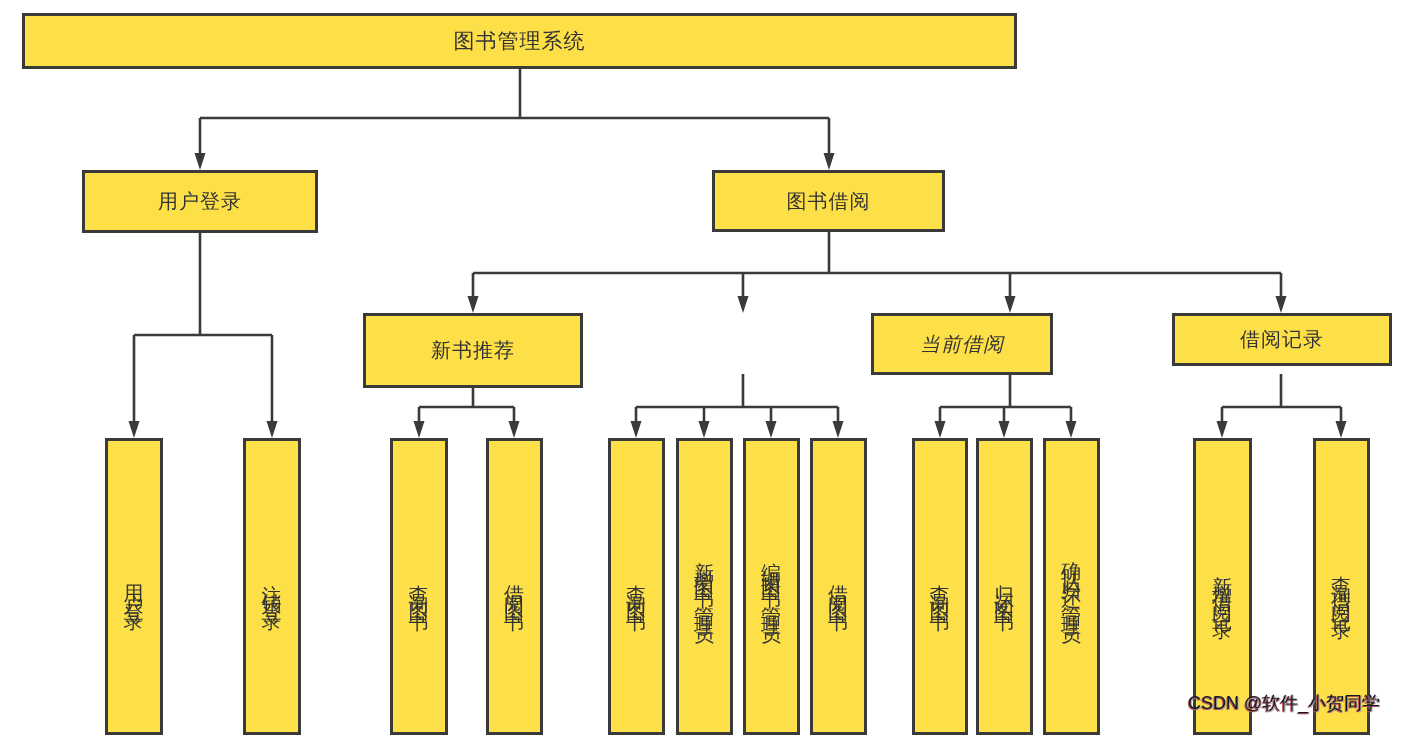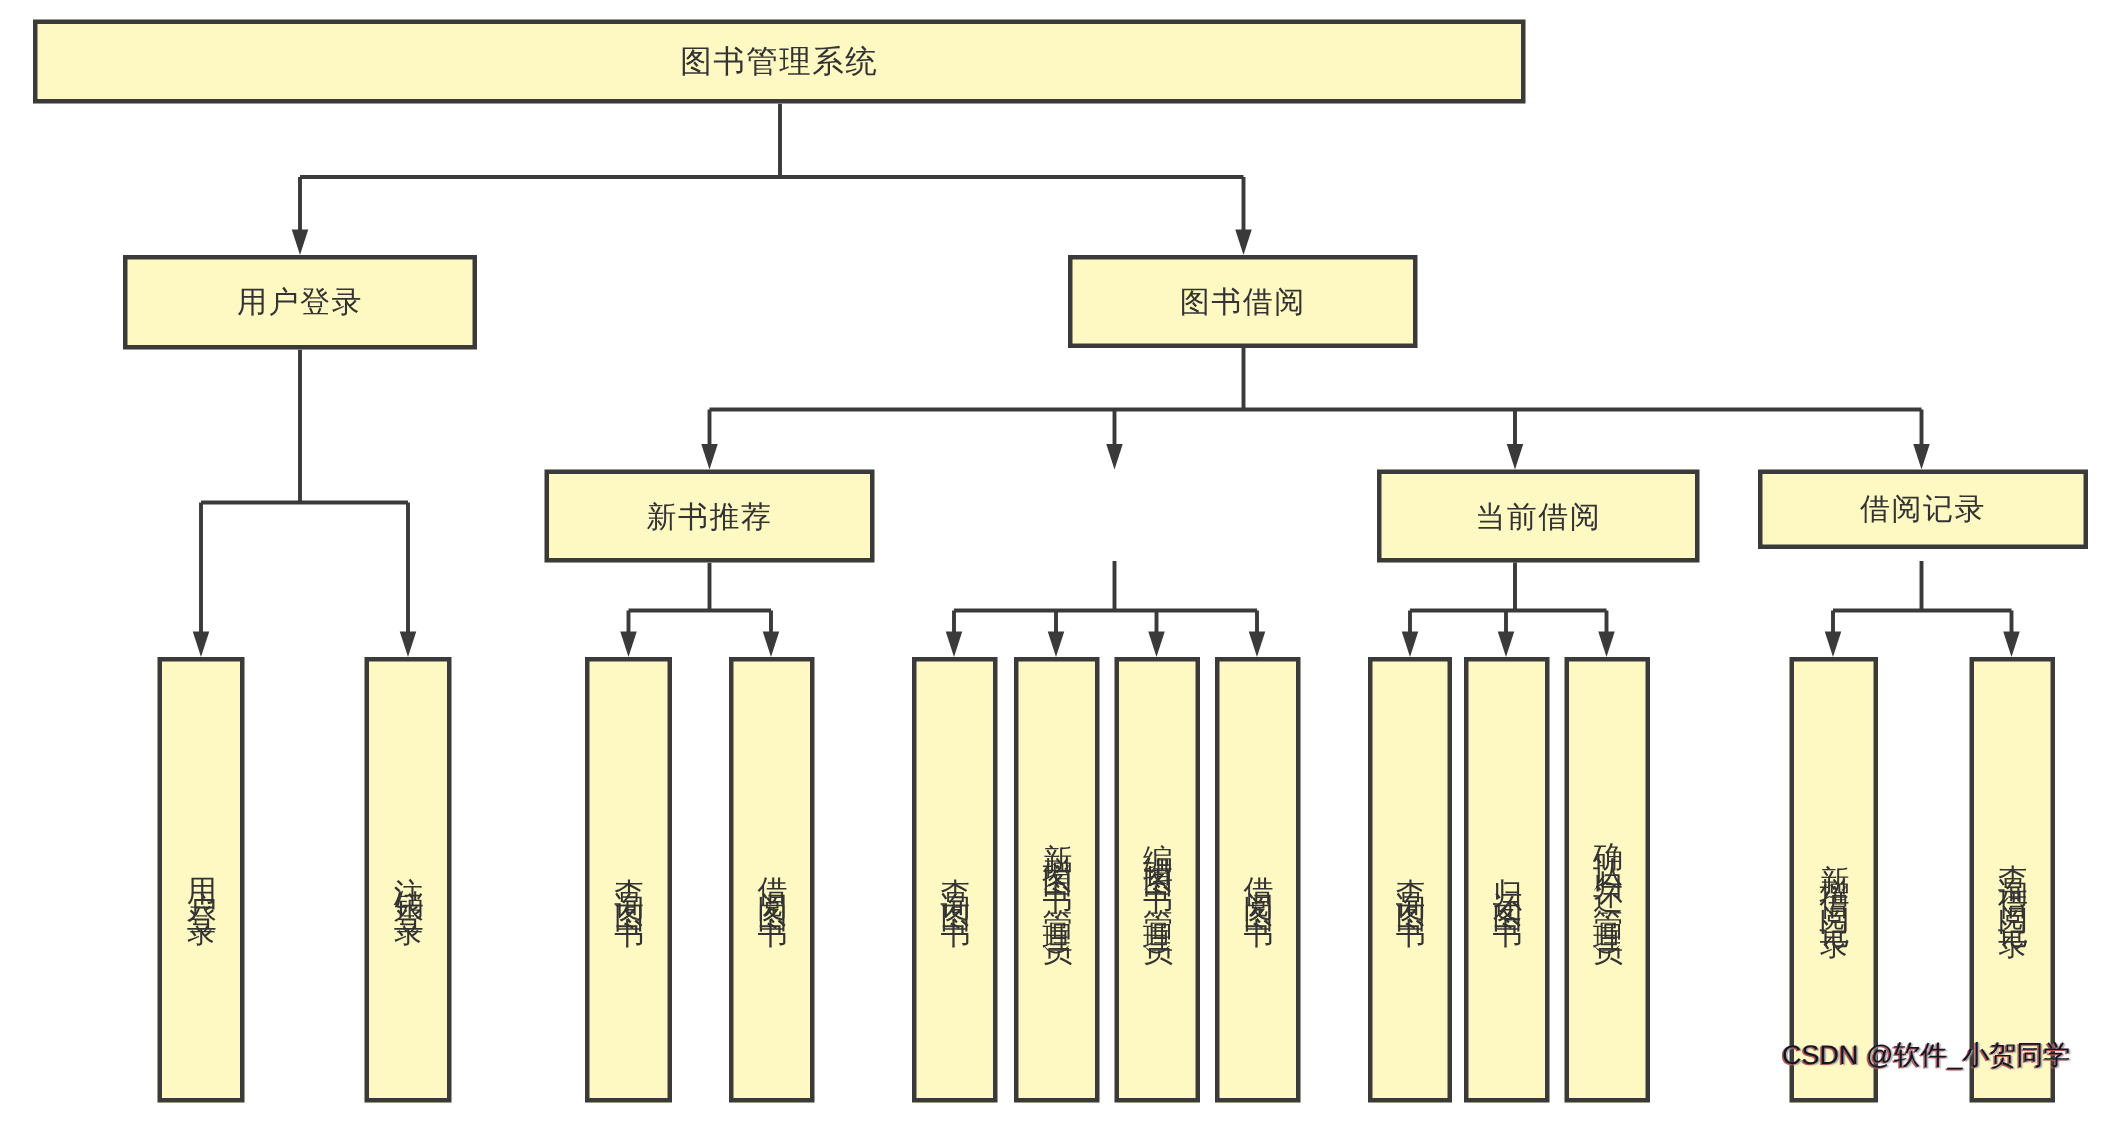--- a/index.html
+++ b/index.html
@@ -9,21 +9,21 @@
     background:#ffffff;
     font-family:"Liberation Sans","DejaVu Sans",sans-serif;
     overflow:hidden;
   }
   svg.wires { position:absolute; left:0; top:0; z-index:1; }
   svg.wires path { stroke:#3a3a3a; stroke-width:2.6; fill:none; }
   svg.wires polygon { fill:#3a3a3a; stroke:none; }
   .node {
     position:absolute; z-index:2;
     box-sizing:border-box;
-    background:#fef9c3;
+    background:#fde047;
     border:3px solid #3a3a3a;
     display:flex; align-items:center; justify-content:center;
     color:#333333;
     font-size:20px;
     letter-spacing:1px;
     white-space:nowrap;
   }
   .node.root { font-size:21px; }
   .leaf { letter-spacing:0; }
   .vtext {
@@ -77,22 +77,22 @@
         <polygon points="1216.5,421 1227.5,421 1222,438"></polygon>
         <polygon points="1335.5,421 1346.5,421 1341,438"></polygon>
       </g>
   </svg>
 
   <div class="node root" style="left:22px; top:13px; width:995px; height:56px;">图书管理系统</div>
 
   <div class="node" style="left:82px; top:170px; width:236px; height:63px;">用户登录</div>
   <div class="node" style="left:712px; top:170px; width:233px; height:62px;">图书借阅</div>
 
-  <div class="node" style="left:363px; top:313px; width:220px; height:62px;">新书推荐</div>
-  <div class="node" style="left:918px; top:313px; width:215px; height:62px;">当前借阅</div>
+  <div class="node" style="left:363px; top:313px; width:220px; height:75px;">新书推荐</div>
+  <div class="node" style="left:871px; top:313px; width:182px; height:62px;font-style:italic;">当前借阅</div>
   <div class="node" style="left:1172px; top:313px; width:220px; height:53px;">借阅记录</div>
 
   <div class="node leaf" style="left:105px; top:438px; width:58px; height:297px;">
     <span class="vtext">用户登录</span>
   </div>
   <div class="node leaf" style="left:243px; top:438px; width:58px; height:297px;">
     <span class="vtext">注销登录</span>
   </div>
 
   <div class="node leaf" style="left:390px; top:438px; width:58px; height:297px;">

